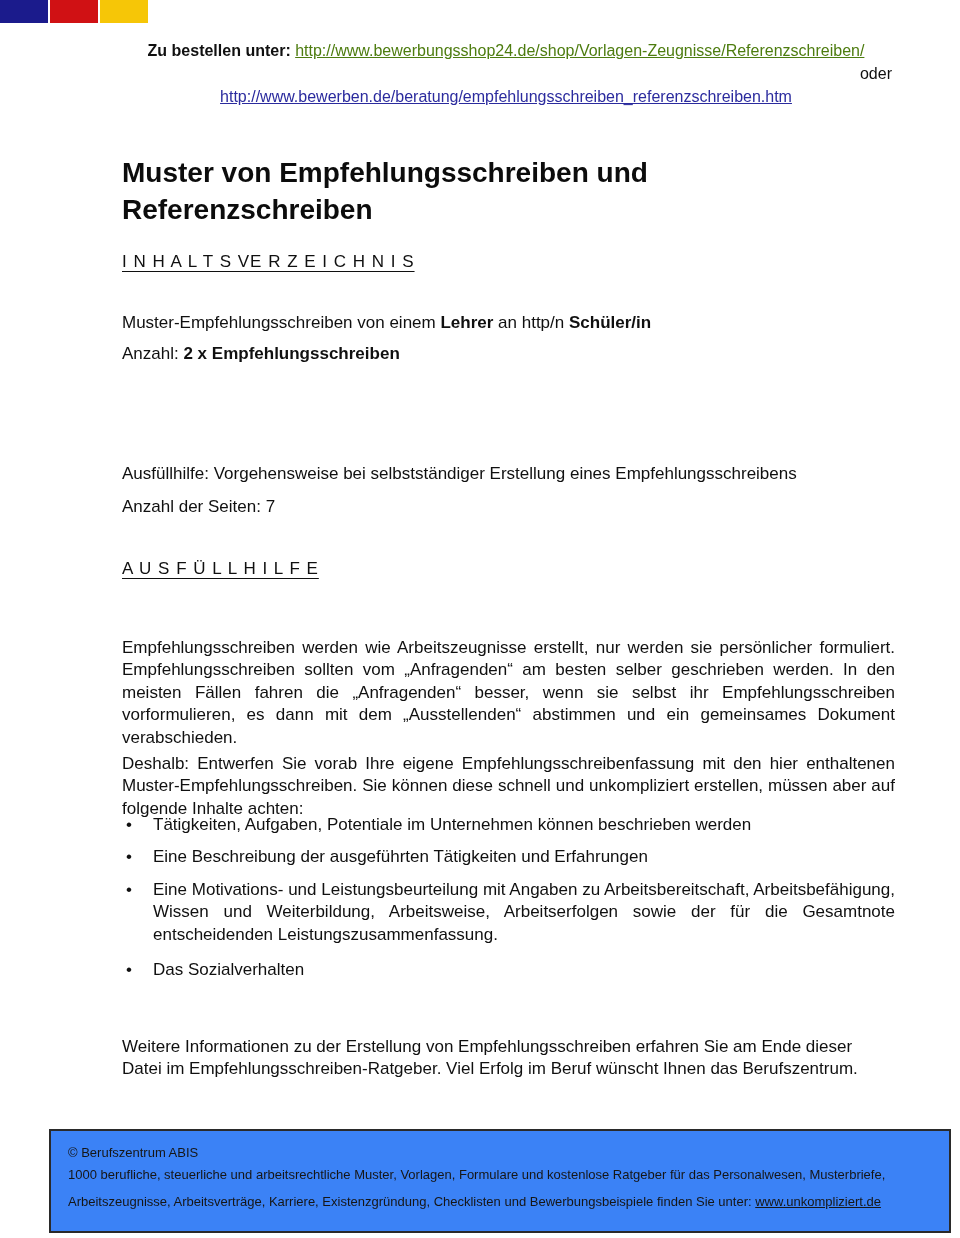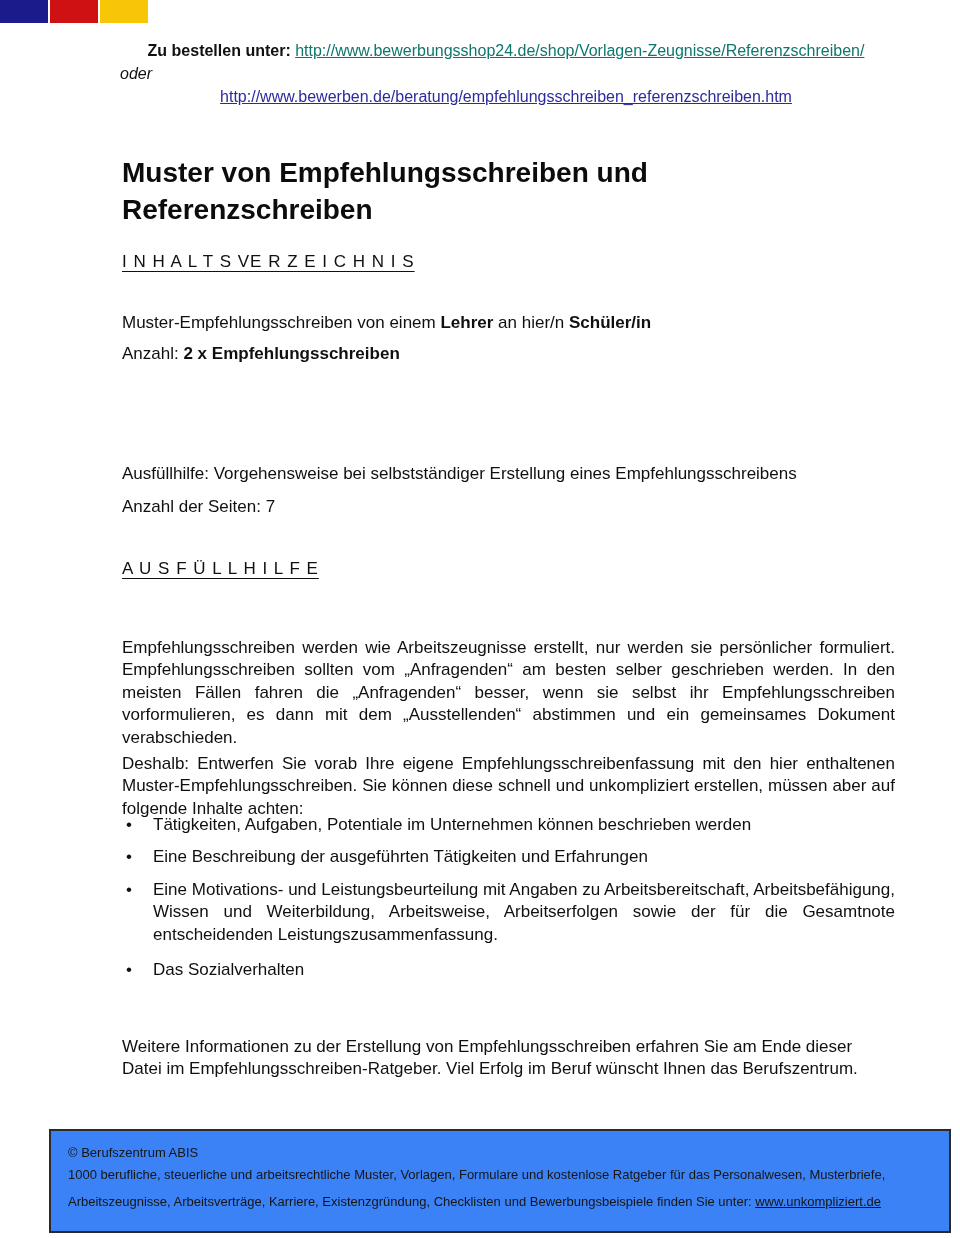--- a/index.html
+++ b/index.html
@@ -15,21 +15,21 @@
   }
   
   .logo { position: absolute; top: 0; left: 0; height: 23px; display: flex; }
   .logo .block { width: 48px; height: 23px; margin-right: 2px; }
   
   .header {
     position: absolute; top: 39px; left: 120px; width: 772px;
     font-size: 16px; line-height: 23px;
   }
   .header .line1 { text-align: center; }
-  .header .line2 { text-align: left; font-style: italic; }
+  .header .line2 { text-align: right; }
   .header .line3 { text-align: center; }
   .header .label { font-weight: bold; }
   a.doc-link { text-decoration: underline; cursor: pointer; }
   
   .title {
     position: absolute; top: 135px; left: 122px; width: 640px;
     font-size: 28px; font-weight: bold; line-height: 37px; color: #0c0c0c;
   }
   .spaced-heading {
     position: absolute; left: 122px;
@@ -84,34 +84,34 @@
 
   <div class="logo">
     <div class="block" style="background-color: rgb(27, 27, 140);"></div>
     <div class="block" style="background-color: rgb(208, 17, 20);"></div>
     <div class="block" style="background-color: rgb(246, 198, 7);"></div>
   </div>
 
   <div class="header">
     <div class="line1">
       <span class="label">Zu bestellen unter:</span>
-      <a class="doc-link" style="color: #0f766e;">http://www.bewerbungsshop24.de/shop/Vorlagen-Zeugnisse/Referenzschreiben/</a>
+      <a class="doc-link" style="color: #4d7c0f;">http://www.bewerbungsshop24.de/shop/Vorlagen-Zeugnisse/Referenzschreiben/</a>
     </div>
     <div class="line2">oder</div>
     <div class="line3">
       <a class="doc-link" style="color: rgb(43, 43, 158);">http://www.bewerben.de/beratung/empfehlungsschreiben_referenzschreiben.htm</a>
     </div>
   </div>
 
   <h1 class="title">Muster von Empfehlungsschreiben und Referenzschreiben</h1>
 
   <div class="spaced-heading h-inhalt">I N H A L T S VE R Z E I C H N I S</div>
 
   <div class="toc-line1">
-    <span>Muster-Empfehlungsschreiben von einem </span><span class="bold">Lehrer</span><span> an hier/n </span><span class="bold">Schüler/in</span>
+    <span>Muster-Empfehlungsschreiben von einem </span><span class="bold">Lehrer</span><span> an http/n </span><span class="bold">Schüler/in</span>
   </div>
 
   <div class="toc-anzahl">
     <span>Anzahl: </span><span class="bold">2 x Empfehlungsschreiben</span>
   </div>
 
 
   <div class="misc-line l-ausfuellhilfe">Ausfüllhilfe: Vorgehensweise bei selbstständiger Erstellung eines Empfehlungsschreibens</div>
   <div class="misc-line l-seiten">Anzahl der Seiten: 7</div>
 

